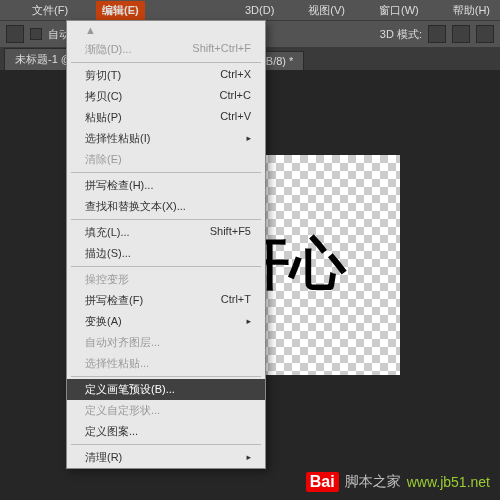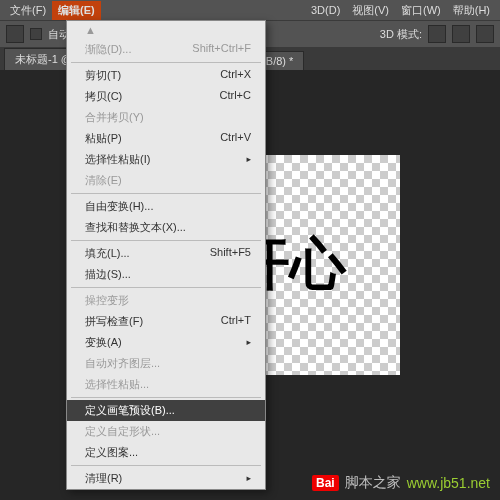--- a/index.html
+++ b/index.html
@@ -1,34 +1,34 @@
 <!DOCTYPE html>
 <html><head>
 <meta charset="utf-8">
 <style>
 * { margin: 0; padding: 0; box-sizing: border-box; font-family: "Microsoft YaHei", sans-serif; }
 body { background: #535353; width: 500px; height: 500px; overflow: hidden; position: relative; }
 .menubar { background: #535353; height: 20px; display: flex; align-items: center; padding: 0 4px; color: #ddd; font-size: 11px; }
-.menubar-item { padding: 2px 6px; cursor: pointer; }
+.menubar-item { padding: 2px 6px; cursor: pointer; margin-left: 22px; }
 .menubar-item.active { background: #c2410c; font-weight: bold; }
 .toolbar { background: #535353; height: 28px; display: flex; align-items: center; padding: 0 6px; color: #ddd; font-size: 11px; border-top: 1px solid #3a3a3a; border-bottom: 1px solid #3a3a3a; gap: 6px; }
 .toolbar .tool-icon { width: 18px; height: 18px; background: #404040; border: 1px solid #2a2a2a; display: inline-block; }
 .tabs { background: #3a3a3a; height: 22px; display: flex; align-items: flex-end; color: #ddd; font-size: 11px; padding-left: 4px; }
 .tab { background: #535353; padding: 3px 10px; margin-right: 2px; border-top: 1px solid #2a2a2a; border-left: 1px solid #2a2a2a; border-right: 1px solid #2a2a2a; }
 .canvas-area { position: absolute; top: 70px; left: 0; right: 0; bottom: 0; background: #262626; display: flex; align-items: center; justify-content: center; }
 .canvas { width: 220px; height: 220px; position: relative; background-image: linear-gradient(45deg,#ccc 25%,transparent 25%,transparent 75%,#ccc 75%),linear-gradient(45deg,#ccc 25%,#fff 25%,#fff 75%,#ccc 75%); background-size: 16px 16px; background-position: 0 0,8px 8px; display: flex; align-items: center; justify-content: center; margin-left: 80px; margin-top: -40px; }
 .canvas-text { font-size: 56px; font-weight: 900; color: #000; font-family: "SimHei", sans-serif; }
 .dropdown-menu { position: absolute; top: 20px; left: 66px; width: 200px; background: #e8e8e8; border: 1px solid #888; box-shadow: 3px 3px 8px rgba(0,0,0,.4); font-size: 11px; color: #333; z-index: 100; }
 .menu-item { display: flex; justify-content: space-between; padding: 3px 14px 3px 18px; cursor: default; }
 .menu-item.disabled { color: #999; }
 .menu-item.highlighted { background: #404040; color: #fff; }
 .menu-sep { height: 1px; background: #bbb; margin: 2px 4px; }
 .menu-arrow::after { content: "▸"; font-size: 9px; }
 .watermark { position: absolute; bottom: 8px; right: 10px; color: rgba(255,255,255,.7); font-size: 14px; display: flex; align-items: center; gap: 6px; }
-.watermark .logo { background: #e00; color: #fff; padding: 1px 4px; border-radius: 2px; font-weight: bold; font-size: 12px; }
+.watermark .logo { background: #e00; color: #fff; padding: 1px 4px; border-radius: 2px; font-weight: bold; font-size: 16px; }
 .checkbox { width: 12px; height: 12px; background: #404040; border: 1px solid #2a2a2a; display: inline-block; }
 </style>
 </head>
 <body>
 
 <div class="menubar">
   <span class="menubar-item">文件(F)</span>
   <span class="menubar-item active">编辑(E)</span>
   <span style="flex:1"></span>
   <span class="menubar-item">3D(D)</span>
@@ -70,39 +70,35 @@
     </div>
     <div class="menu-sep"></div>
     <div class="menu-item">
       <span>剪切(T)</span>
       <span>Ctrl+X</span>
     </div>
     <div class="menu-item">
       <span>拷贝(C)</span>
       <span>Ctrl+C</span>
     </div>
-    <div class="menu-item disabled">
-      <span>合并拷贝(Y)</span>
-      <span></span>
-    </div>
     <div class="menu-item">
       <span>粘贴(P)</span>
       <span>Ctrl+V</span>
     </div>
     <div class="menu-item">
       <span>选择性粘贴(I)</span>
       <span class="menu-arrow"></span>
     </div>
     <div class="menu-item disabled">
       <span>清除(E)</span>
       <span></span>
     </div>
     <div class="menu-sep"></div>
     <div class="menu-item">
-      <span>自由变换(H)...</span>
+      <span>拼写检查(H)...</span>
       <span></span>
     </div>
     <div class="menu-item">
       <span>查找和替换文本(X)...</span>
       <span></span>
     </div>
     <div class="menu-sep"></div>
     <div class="menu-item">
       <span>填充(L)...</span>
       <span>Shift+F5</span>

